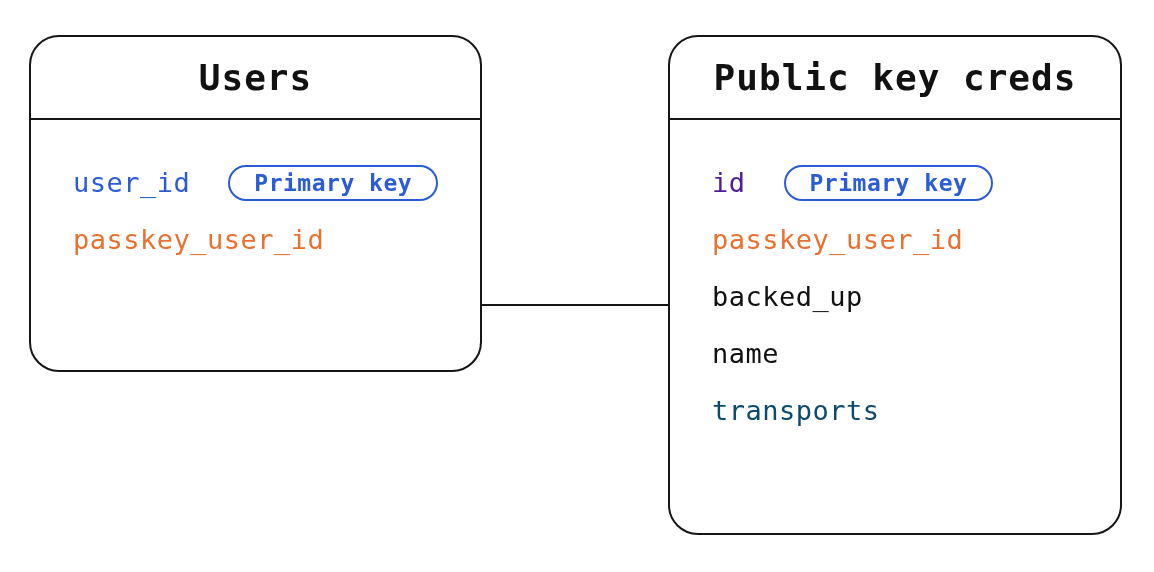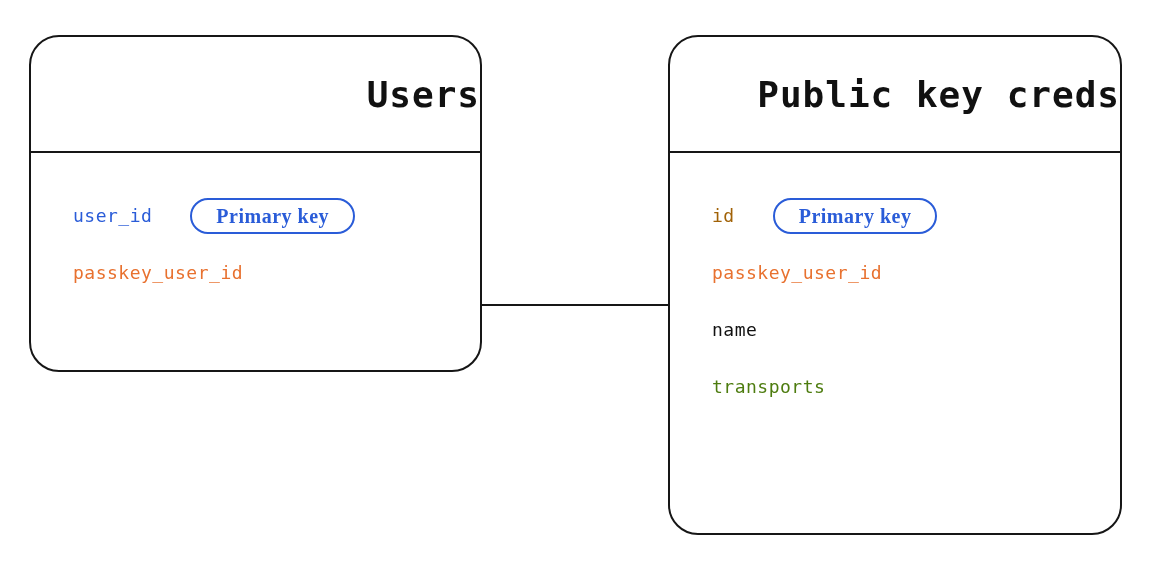--- a/index.html
+++ b/index.html
@@ -28,62 +28,61 @@
     width: 453px;
     height: 337px;
   }
   .entity-box.creds {
     left: 668px;
     top: 35px;
     width: 454px;
     height: 500px;
   }
   .entity-header {
-    height: 116px;
+    height: 83px;
     border-bottom: 2px solid var(--line, #161616);
     display: flex;
     align-items: center;
-    justify-content: flex-end;
+    justify-content: center;
     box-sizing: border-box;
   }
   .entity-title {
     font-size: 36px;
     font-weight: bold;
     color: #111111;
     letter-spacing: 1px;
     white-space: nowrap;
   }
   .field-list {
     padding: 34px 0 0 42px;
   }
   .field-row {
     height: 57px;
     display: flex;
     align-items: center;
   }
   .field-name {
-    font-size: 18px;
+    font-size: 27px;
     letter-spacing: 0.5px;
     white-space: nowrap;
   }
   .pk-badge {
     margin-left: 38px;
     border: 2px solid var(--blue, #2a5cd8);
     color: var(--blue, #2a5cd8);
     border-radius: 19px;
     height: 36px;
     line-height: 33px;
     padding: 0 24px;
-    font-size: 20px;
+    font-size: 23px;
     font-weight: bold;
     letter-spacing: 0.5px;
     box-sizing: border-box;
     white-space: nowrap;
     background: #ffffff;
-    font-family: Liberation Serif, serif;
   }
   .connector {
     position: absolute;
     left: 481px;
     top: 304px;
     width: 188px;
     height: 0;
     border-top: 2px solid var(--line, #161616);
   }
 </style>
@@ -111,36 +110,40 @@
   </div>
 
   <div class="connector"></div>
 
   <div class="entity-box creds">
     <div class="entity-header">
       <span class="entity-title">Public key creds</span>
     </div>
     <div class="field-list">
   <div class="field-row">
-    <span class="field-name" style="color: #a16207;">id</span>
+    <span class="field-name" style="color: #4c1d95;">id</span>
     <span class="pk-badge">Primary key</span>
   </div>
 
 
   <div class="field-row">
     <span class="field-name" style="color: rgb(232, 113, 47);">passkey_user_id</span>
 
   </div>
 
+  <div class="field-row">
+    <span class="field-name" style="color: rgb(17, 17, 17);">backed_up</span>
+
+  </div>
 
   <div class="field-row">
     <span class="field-name" style="color: rgb(17, 17, 17); text-align: center;">name</span>
 
   </div>
 
   <div class="field-row">
-    <span class="field-name" style="color: #4d7c0f;">transports</span>
+    <span class="field-name" style="color: #0c4a6e;">transports</span>
 
   </div>
 </div>
   </div>
 
 </div>
 
 </body></html>

